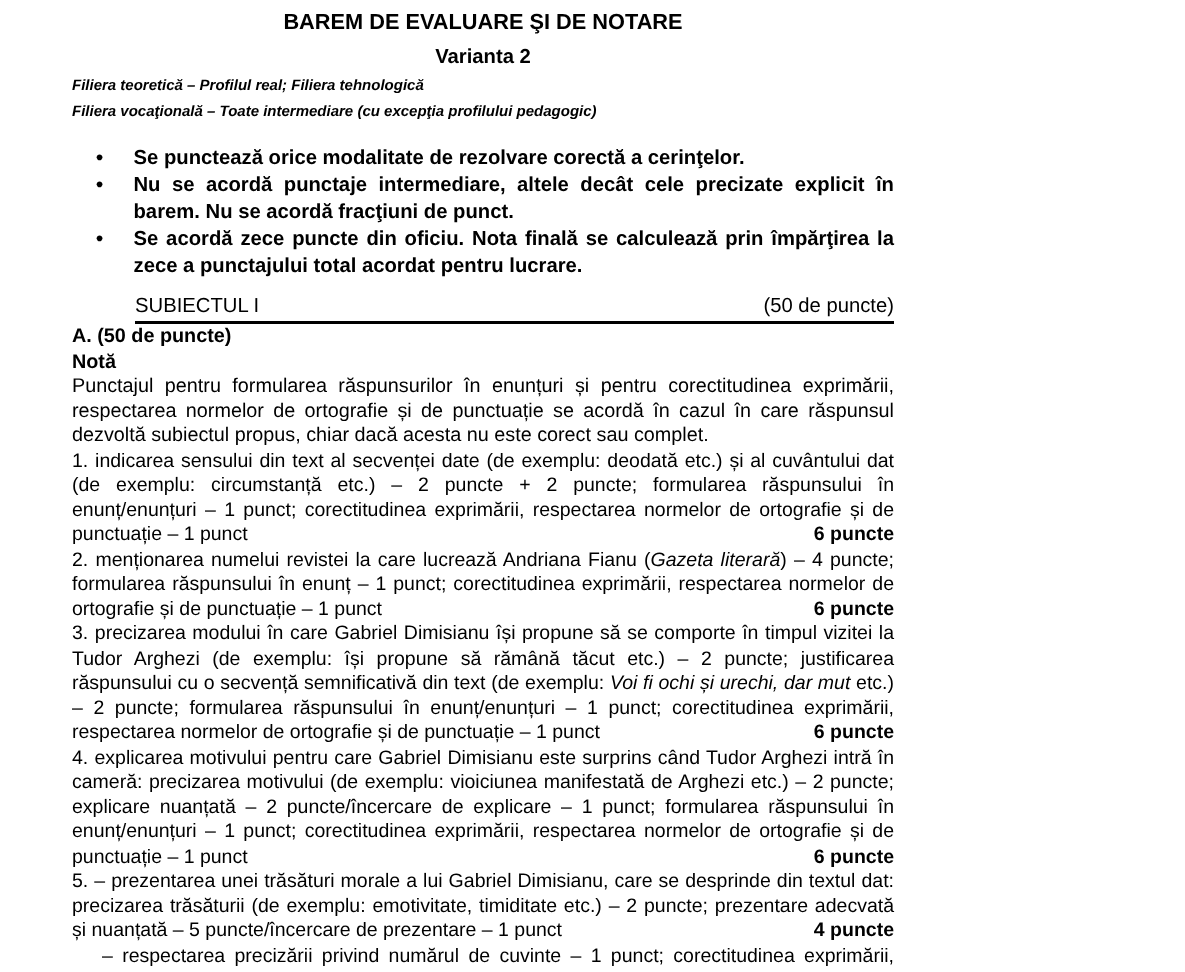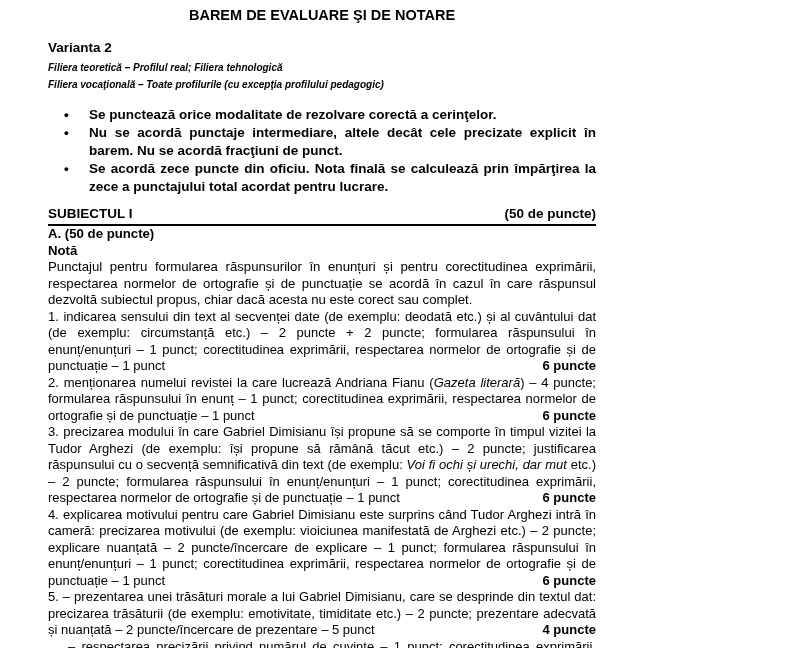--- a/index.html
+++ b/index.html
@@ -7,37 +7,37 @@
     width: 790px; height: 648px; overflow: hidden;
     font-family: "Liberation Sans", sans-serif;
     color: #000000;
   }
   .page { box-sizing: border-box; width: 658px; padding: 7px 62px 0 48px; }
 
   .doc-title {
     text-align: center; font-weight: bold; font-size: 14.5px; line-height: 16px;
   }
   .variant {
-    text-align: left; font-weight: bold; font-size: 13.5px; line-height: 15px;
-    margin-top: 17px;
+    text-align: center; font-weight: bold; font-size: 13.5px; line-height: 15px;
+    margin-top: 7px;
   }
   .filiera-block { margin-top: 4px; }
   .filiera-line {
     font-weight: bold; font-style: italic; font-size: 10px; line-height: 17px;
   }
 
   .rules-list { margin: 13px 0 0 0; padding: 0 0 0 12px; list-style: none; }
   .rule-item { display: flex; font-weight: bold; font-size: 13.5px; line-height: 18px; }
   .rule-bullet { flex: none; width: 25px; text-align: left; padding-left: 4px; }
   .rule-text { flex: 1; text-align: justify; }
 
   .subject-row {
     display: flex; justify-content: space-between;
-    font-weight: bold; font-size: 13.5px; line-height: 16px;
-    border-bottom: 2px solid #000; padding-bottom: 2px; margin-top: 10px;
+    font-weight: normal; font-size: 13.5px; line-height: 16px;
+    border-bottom: 2px solid #000; padding-bottom: 2px; margin-top: 10px; margin-left: 42px;
   }
   .bold-line { font-weight: bold; font-size: 13.2px; line-height: 16.5px; }
 
   .note-para {
     margin: 0; font-weight: normal; font-size: 13.2px; line-height: 16.5px;
     text-align: justify;
   }
 
   .item {
     margin: 0; font-size: 13px; line-height: 16.5px; text-align: justify;
@@ -49,21 +49,21 @@
 </head>
 <body>
 
 <div class="page">
 
   <div class="doc-title">BAREM DE EVALUARE ŞI DE NOTARE</div>
   <div class="variant">Varianta 2</div>
 
   <div class="filiera-block">
     <div class="filiera-line">Filiera teoretică – Profilul real; Filiera tehnologică</div>
-    <div class="filiera-line">Filiera vocaţională – Toate profilurile (cu excepţia profilului pedagogic)</div>
+    <div class="filiera-line">Filiera vocaţională – Toate intermediare (cu excepţia profilului pedagogic)</div>
   </div>
 
   <ul class="rules-list">
     <li class="rule-item">
       <span class="rule-bullet">•</span>
       <span class="rule-text">Se punctează orice modalitate de rezolvare corectă a cerinţelor.</span>
     </li>
     <li class="rule-item">
       <span class="rule-bullet">•</span>
       <span class="rule-text">Nu se acordă punctaje intermediare, altele decât cele precizate explicit în barem. Nu se acordă fracţiuni de punct.</span>
@@ -81,17 +81,17 @@
 
   <div class="bold-line">A. (50 de puncte)</div>
   <div class="bold-line">Notă</div>
   <p class="note-para">Punctajul pentru formularea răspunsurilor în enunțuri și pentru corectitudinea exprimării, respectarea normelor de ortografie și de punctuație se acordă în cazul în care răspunsul dezvoltă subiectul propus, chiar dacă acesta nu este corect sau complet.</p>
 
   <div id="items">
       <p class="item"><span>1.  indicarea sensului din text al secvenței date (de exemplu: deodată etc.) și al cuvântului dat (de exemplu: circumstanță etc.) – 2 puncte + 2 puncte; formularea răspunsului în enunț/enunțuri – 1 punct; corectitudinea exprimării, respectarea normelor de ortografie și de punctuație – 1 punct</span><span class="pts">6 puncte</span></p>
       <p class="item"><span>2. menționarea numelui revistei la care lucrează Andriana Fianu (</span><i>Gazeta literară</i><span>) – 4 puncte; formularea răspunsului în enunț – 1 punct; corectitudinea exprimării, respectarea normelor de ortografie și de punctuație – 1 punct</span><span class="pts">6 puncte</span></p>
       <p class="item"><span>3.  precizarea modului în care Gabriel Dimisianu își propune să se comporte în timpul vizitei la Tudor Arghezi (de exemplu: își propune să rămână tăcut etc.) – 2 puncte; justificarea răspunsului cu o secvență semnificativă din text (de exemplu: </span><i>Voi fi ochi și urechi, dar mut</i><span> etc.) – 2 puncte; formularea răspunsului în enunț/enunțuri – 1 punct; corectitudinea exprimării, respectarea normelor de ortografie și de punctuație – 1 punct</span><span class="pts">6 puncte</span></p>
       <p class="item"><span>4. explicarea motivului pentru care Gabriel Dimisianu este surprins când Tudor Arghezi intră în cameră: precizarea motivului (de exemplu: vioiciunea manifestată de Arghezi etc.) – 2 puncte; explicare nuanțată – 2 puncte/încercare de explicare – 1 punct; formularea răspunsului în enunț/enunțuri – 1 punct; corectitudinea exprimării, respectarea normelor de ortografie și de punctuație – 1 punct</span><span class="pts">6 puncte</span></p>
-      <p class="item"><span>5. – prezentarea unei trăsături morale a lui Gabriel Dimisianu, care se desprinde din textul dat: precizarea trăsăturii (de exemplu: emotivitate, timiditate etc.) – 2 puncte; prezentare adecvată și nuanțată – 2 puncte/încercare de prezentare – 5 punct</span><span class="pts">4 puncte</span></p>
+      <p class="item"><span>5. – prezentarea unei trăsături morale a lui Gabriel Dimisianu, care se desprinde din textul dat: precizarea trăsăturii (de exemplu: emotivitate, timiditate etc.) – 2 puncte; prezentare adecvată și nuanțată – 5 puncte/încercare de prezentare – 1 punct</span><span class="pts">4 puncte</span></p>
       <p class="item indent"><span>– respectarea precizării privind numărul de cuvinte – 1 punct; corectitudinea exprimării, respectarea normelor de ortografie și de punctuație – 1 punct</span><span class="pts">2 puncte</span></p>
     </div>
 
 </div>
 
 </body></html>

